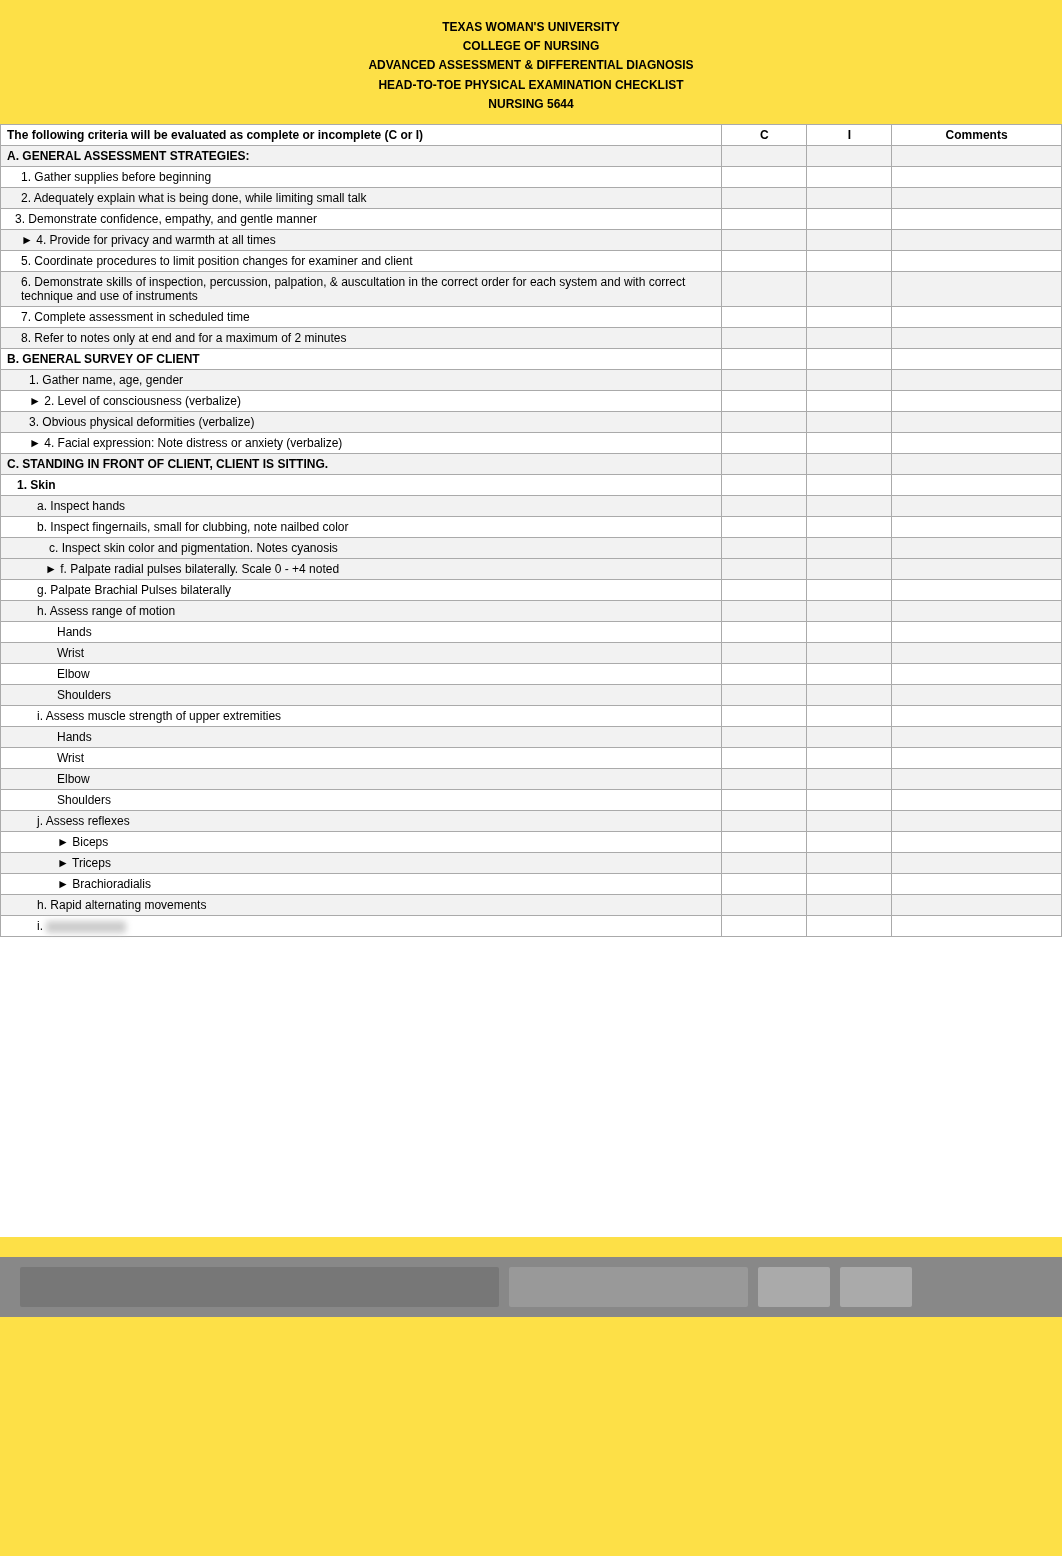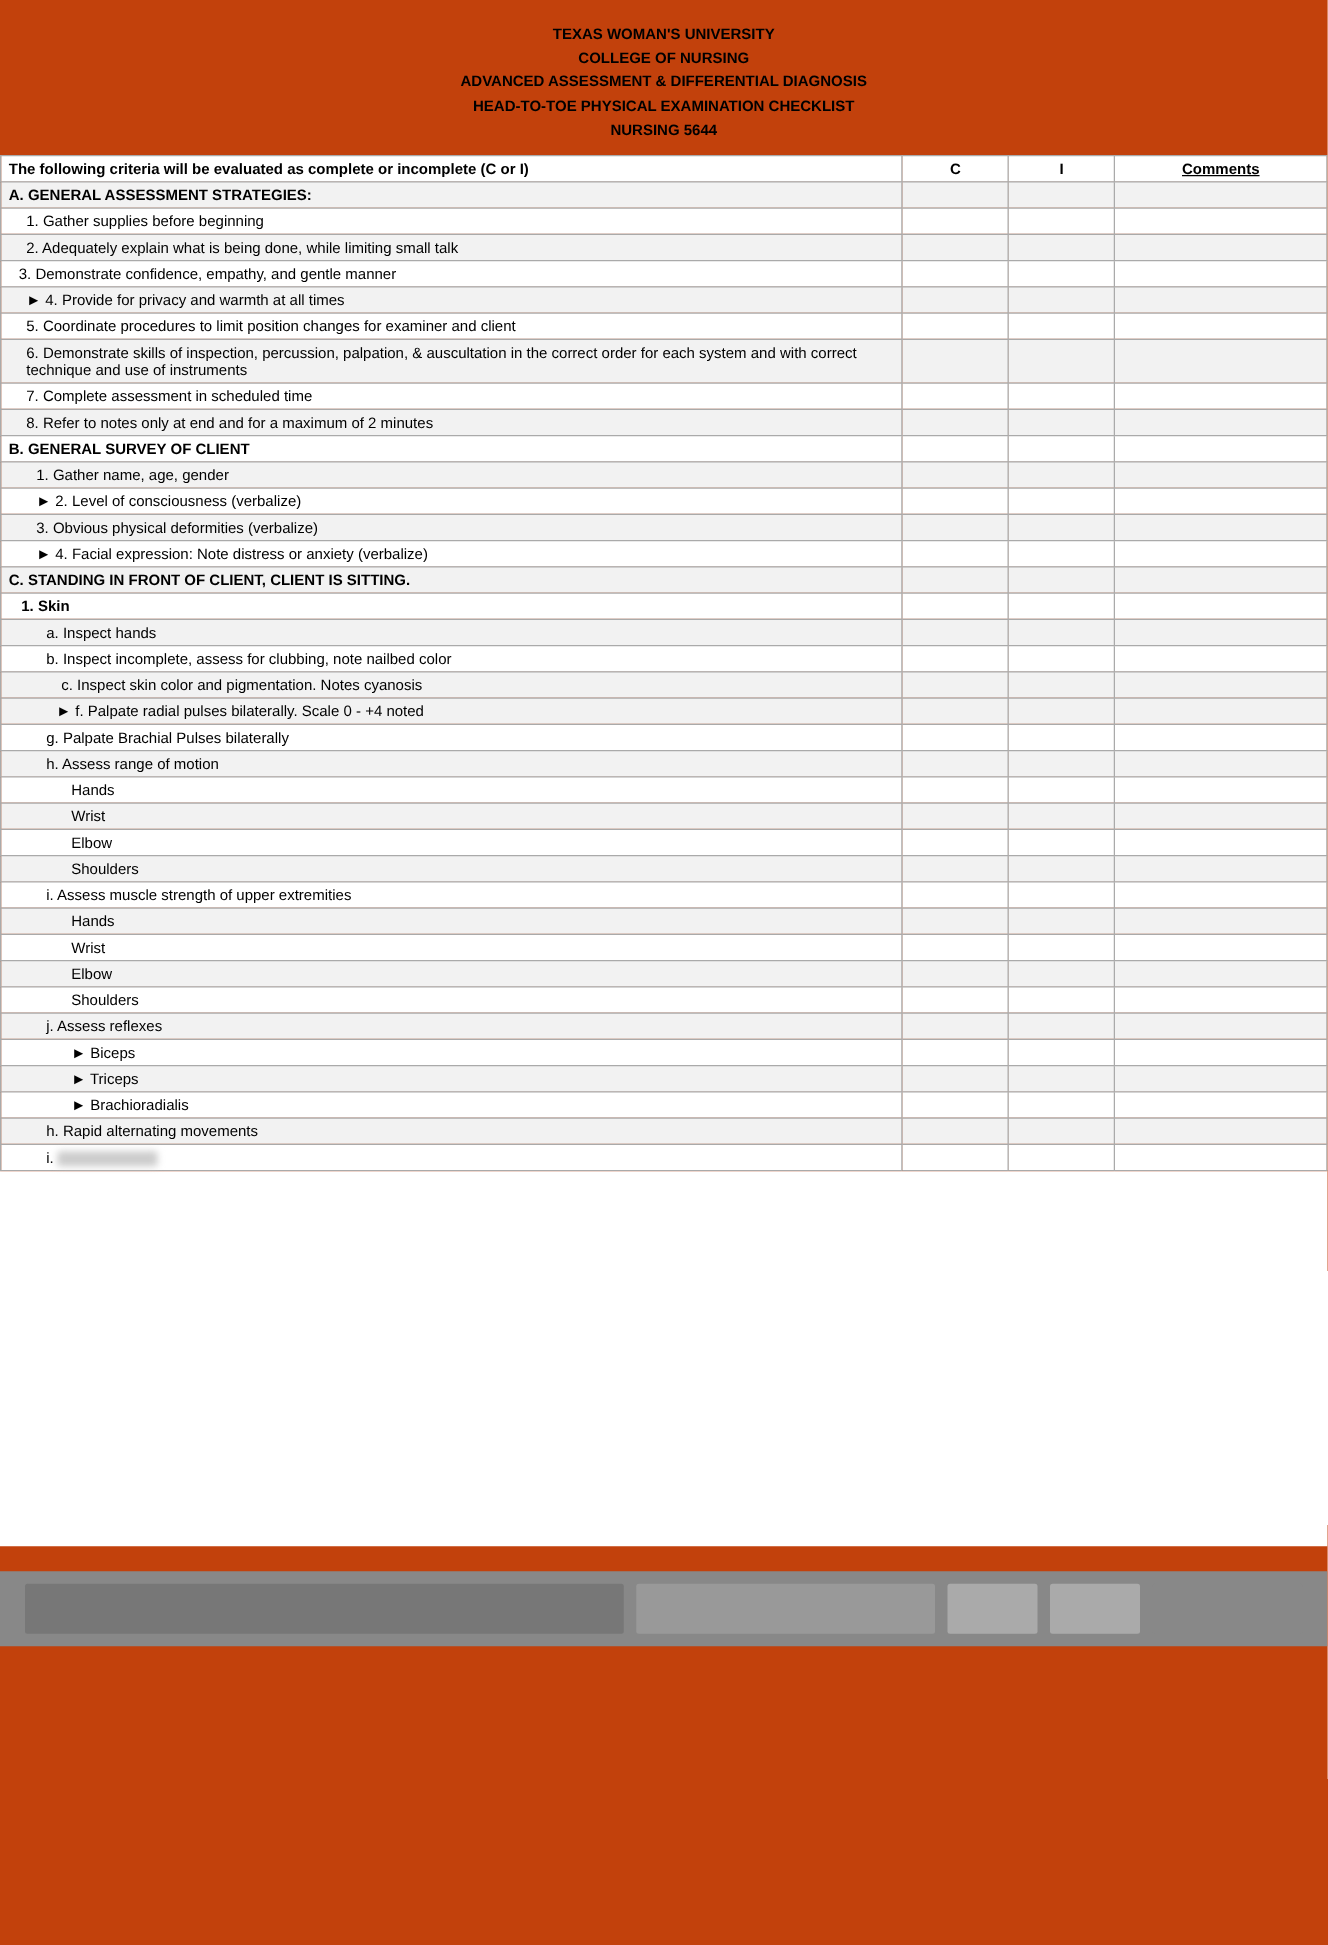--- a/index.html
+++ b/index.html
@@ -8,21 +8,21 @@
       font-size: 12px;
       background: #fff;
       color: #000;
       width: 1062px;
       min-height: 1556px;
     }
 
     .page {
       width: 1062px;
       min-height: 1556px;
-      background: #c2410c;
+      background: #fde047;
       padding: 0;
     }
 
     .header {
       text-align: center;
       padding: 18px 20px 10px 20px;
       font-size: 12px;
       font-weight: bold;
       line-height: 1.6;
     }
@@ -58,21 +58,20 @@
       width: 8%;
       text-align: center;
     }
     .col-i {
       width: 8%;
       text-align: center;
     }
     .col-comments {
       width: 16%;
       text-align: center;
-      text-decoration: underline;
     }
 
     .header-row td {
       font-weight: bold;
       background: #fff;
     }
 
     .section-header {
       font-weight: bold;
       font-size: 12px;
@@ -267,21 +266,21 @@
       </tr>
 
       <tr class="shaded">
         <td class="col-criteria" style="padding-left:36px;">a. Inspect hands</td>
         <td class="col-c"></td>
         <td class="col-i"></td>
         <td class="col-comments"></td>
       </tr>
 
       <tr class="white">
-        <td class="col-criteria" style="padding-left:36px;">b. Inspect incomplete, assess for clubbing, note nailbed color</td>
+        <td class="col-criteria" style="padding-left:36px;">b. Inspect fingernails, small for clubbing, note nailbed color</td>
         <td class="col-c"></td>
         <td class="col-i"></td>
         <td class="col-comments"></td>
       </tr>
 
       <tr class="shaded">
         <td class="col-criteria" style="padding-left:48px;">c. Inspect skin color and pigmentation. Notes cyanosis</td>
         <td class="col-c"></td>
         <td class="col-i"></td>
         <td class="col-comments"></td>

